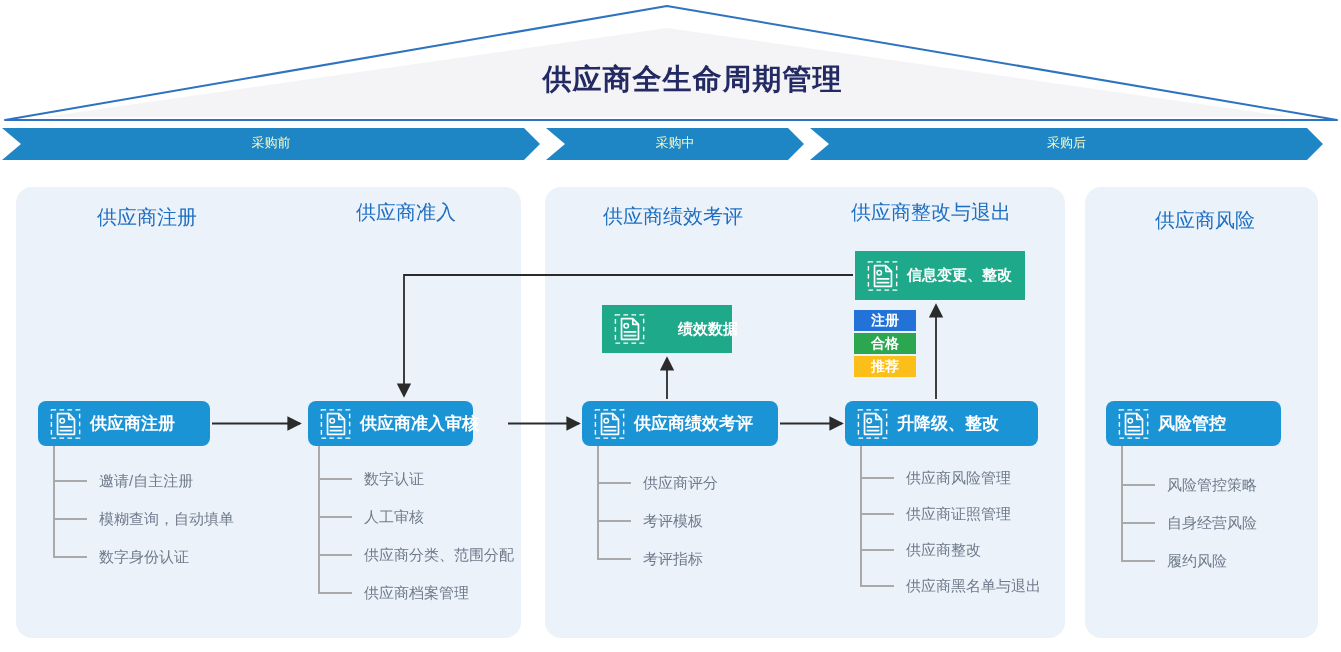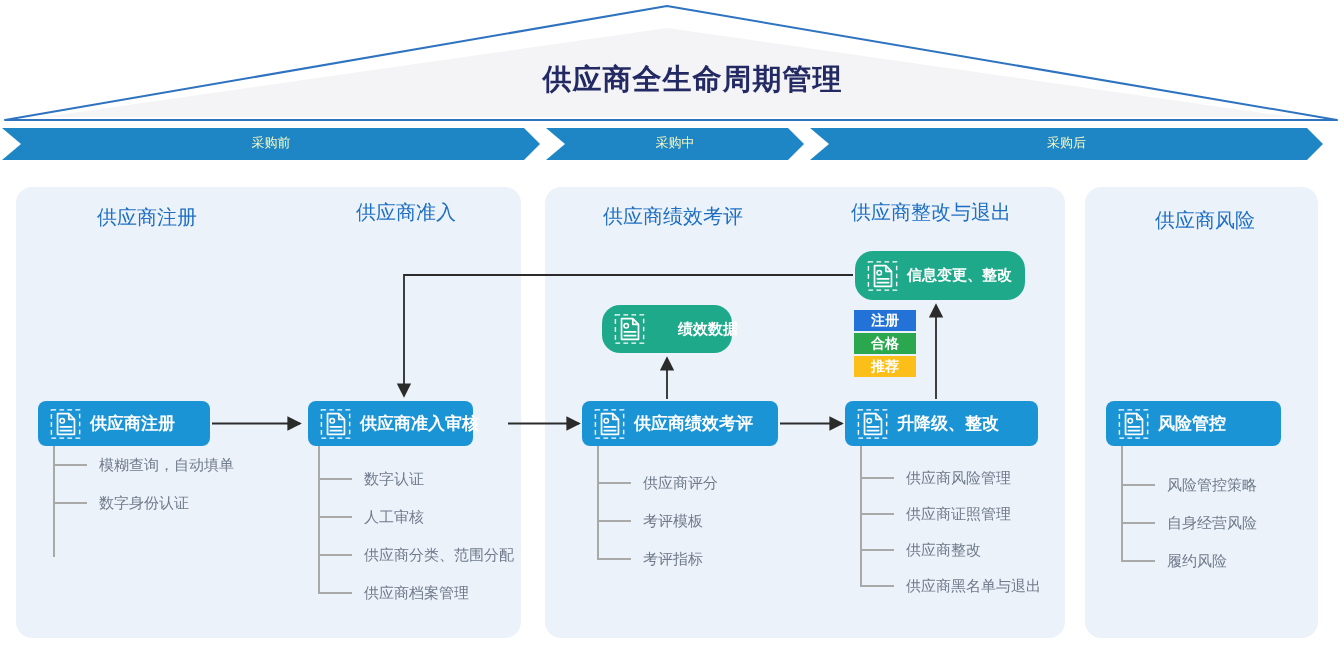--- a/index.html
+++ b/index.html
@@ -27,21 +27,21 @@
   .panel-2 { left:545px;  width:520px; }
   .panel-3 { left:1085px; width:233px; }
 
   .col-heading { position:absolute; transform:translateX(-50%); white-space:nowrap;
                  font-size:20px; font-weight:500; color:#1e6fc2; }
 
   
   .node { position:absolute; display:flex; align-items:center; gap:8px; padding-left:12px;
           color:#ffffff; border-radius:8px; white-space:nowrap; }
   .node-blue  { background:#1b94d6; height:45px; font-size:17px; font-weight:600; }
-  .node-green { background:#1fa98b; border-radius:18px; font-size:15px; font-weight:600; }
+  .node-green { background:#1fa98b; border-radius:0; font-size:15px; font-weight:600; }
   .doc-icon { flex:0 0 auto; display:inline-flex; }
 
   
   .badge { position:absolute; left:854px; width:62px; height:21px; border-radius:0;
            color:#ffffff; font-size:14px; font-weight:bold; text-align:center; line-height:21px; }
   .badge-0 { background:#2272d7; }
   .badge-1 { background:#2aa74f; }
   .badge-2 { background:#fcbe18; }
   .badge-3 { background:#8b5cf6;margin-top:36px; }
 
@@ -193,20 +193,23 @@
         <path d="M20 6 v6 h6" fill="none" stroke="#ffffff" stroke-width="1.8" stroke-linejoin="round"></path>
         <circle cx="13" cy="13.5" r="2.4" fill="none" stroke="#ffffff" stroke-width="1.6"></circle>
         <line x1="11" y1="20" x2="23" y2="20" stroke="#ffffff" stroke-width="1.8" stroke-linecap="round"></line>
         <line x1="11" y1="24" x2="23" y2="24" stroke="#ffffff" stroke-width="1.8" stroke-linecap="round"></line>
       </svg>
     </span>
     <span>风险管控</span>
   </div>
 
   <div class="tree" style="left:53px; top:446px; --trunk:111px;">
+    <div class="tree-item" style="margin-top: 16px;">
+        <span>邀请/自主注册</span>
+      </div>
     <div class="tree-item">
         <span>模糊查询，自动填单</span>
       </div>
     <div class="tree-item">
         <span>数字身份认证</span>
       </div>
   </div>
   <div class="tree" style="left:318px; top:446px; padding-top:0; --trunk:147px;">
     <div class="tree-item" style="margin-top:14px;">
         <span>数字认证</span>

